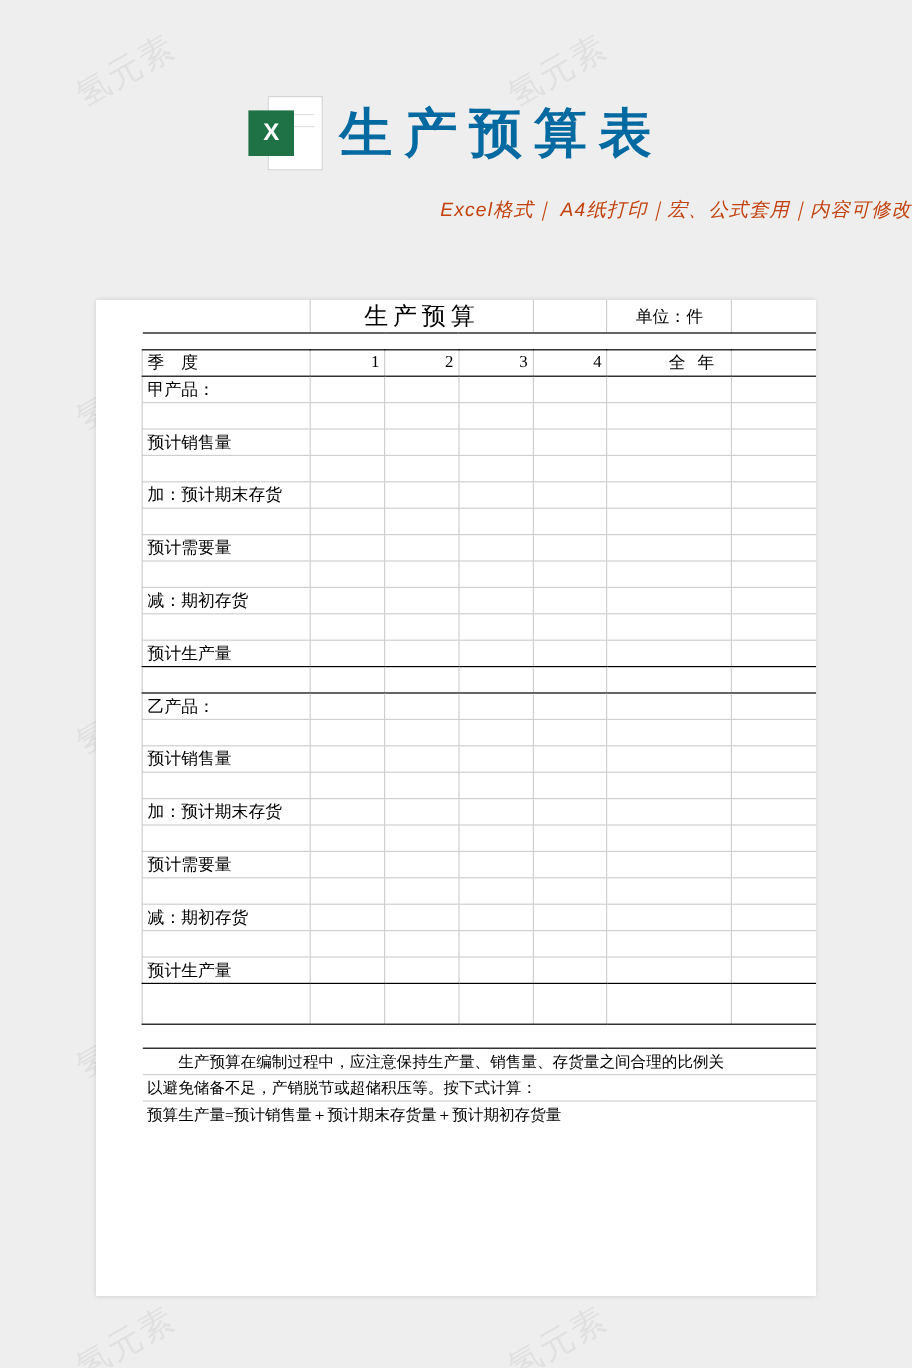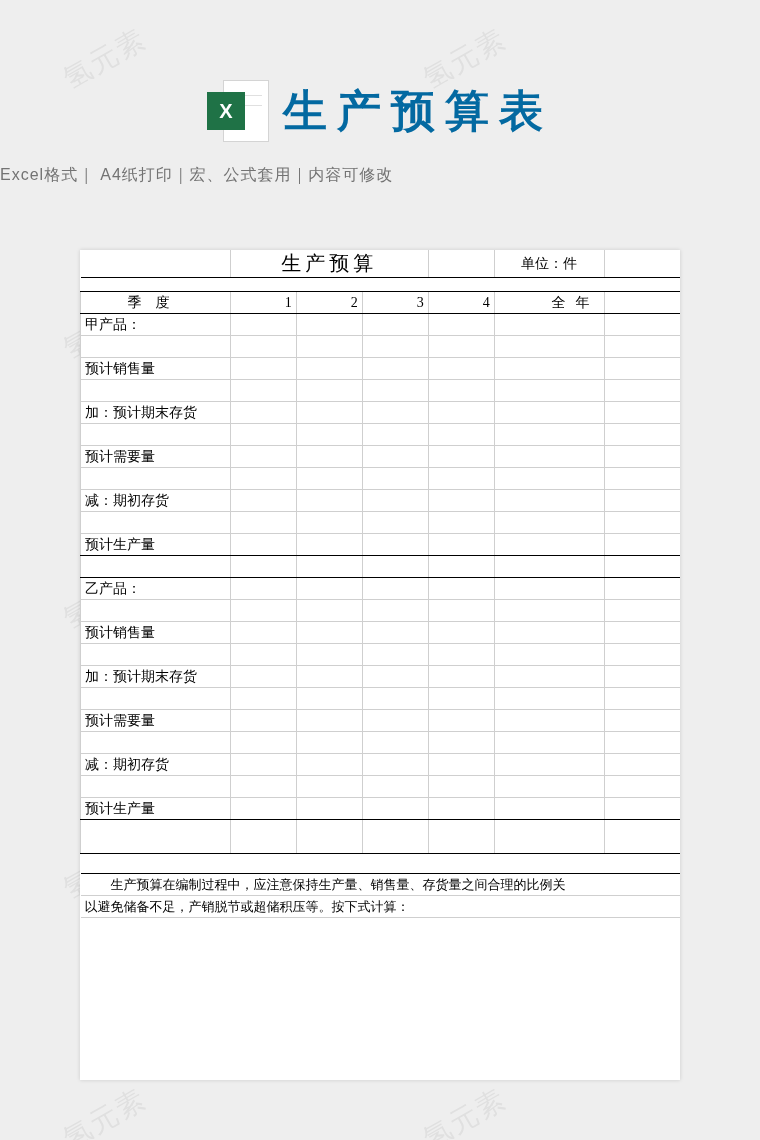--- a/index.html
+++ b/index.html
@@ -65,31 +65,33 @@
   }
   .title-main {
     font-size: 44px;
     font-weight: 700;
     color: #0369a1;
     letter-spacing: 10px;
   }
   .subtitle {
     position: absolute;
     left:0; right:0; top: 165px;
-    text-align:left;
-    color:#737373;
+    text-align:right;
+    color:#c2410c;
     font-size:16px;
     letter-spacing:1px;
+    font-style:italic;
   }
   .page {
     position:absolute;
     left: 80px; top: 250px;
     width: 600px; height: 830px;
     background:#fff;
     box-shadow: 0 0 4px rgba(0,0,0,0.15);
+    padding-left: 38px;
   }
   table.budget {
     border-collapse: collapse;
     width: 100%;
     font-family: "SimSun", serif;
     font-size: 14px;
     color:#000;
   }
   table.budget td {
     border: 1px solid #cfcfcf;
@@ -106,21 +108,21 @@
     font-size: 20px;
     text-align:center;
     letter-spacing: 4px;
     border-left:none !important;
     border-right:none !important;
     height: 32px;
   }
   .col-label { text-align:left; padding-left:2px;margin-left:34px; }
   .col-num { text-align:right; padding-right:6px; }
   .col-year { text-align:right; letter-spacing:10px; }
-  .sp { letter-spacing:14px; text-align:center;}
+  .sp { letter-spacing:14px; text-align:left;}
   .note { font-size:13px; padding:2px 6px; text-indent:2em;}
   .note2 { font-size:13px; padding:2px 6px;margin-top:44px;}
 </style>
 </head>
 <body>
 
 <div class="watermark" style="left:60px; top:40px;">氢元素</div>
 <div class="watermark" style="left:420px; top:40px;">氢元素</div>
 <div class="watermark" style="left:60px; top:310px;">氢元素</div>
 <div class="watermark" style="left:420px; top:310px;">氢元素</div>
@@ -397,15 +399,18 @@
 <tr>
           <td colspan="7" class="nb-left nb-right strong-b" style="height:20px"></td>
         </tr>
 
 <tr>
           <td class="note nb-left nb-right" colspan="7">生产预算在编制过程中，应注意保持生产量、销售量、存货量之间合理的比例关</td>
         </tr>
 <tr>
           <td class="note2 nb-left nb-right" colspan="7">以避免储备不足，产销脱节或超储积压等。按下式计算：</td>
         </tr>
+<tr>
+          <td class="note2 nb-left nb-right nb-bottom" colspan="7">预算生产量=预计销售量＋预计期末存货量＋预计期初存货量</td>
+        </tr>
 </tbody>
     </table>
 </div>
 
 </body></html>

